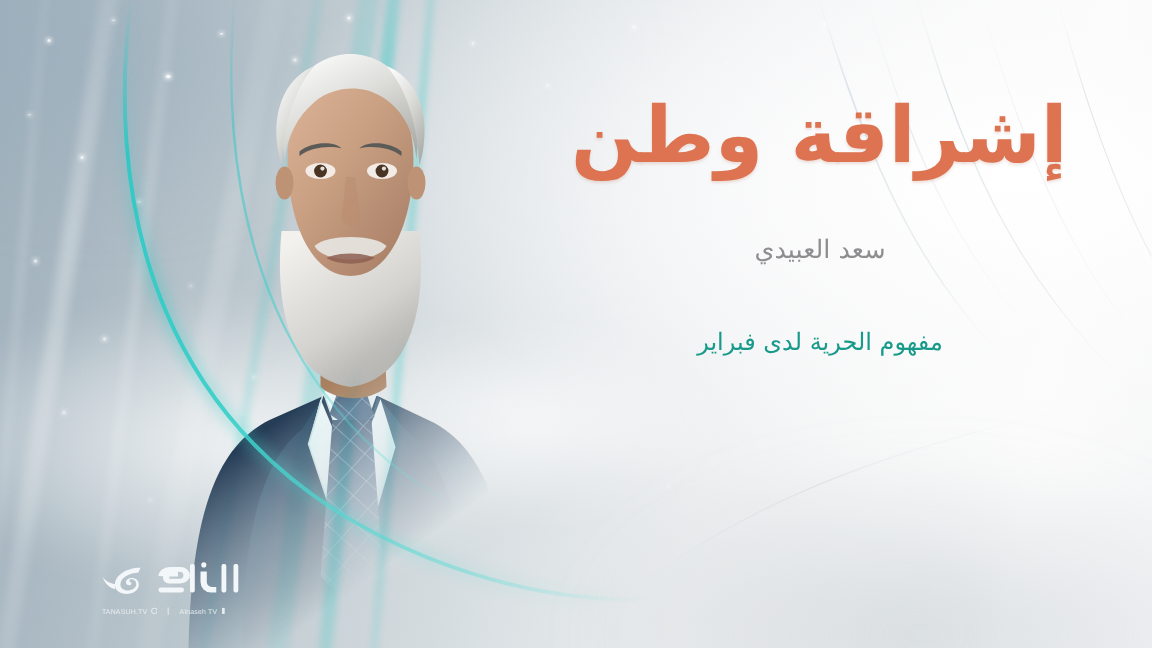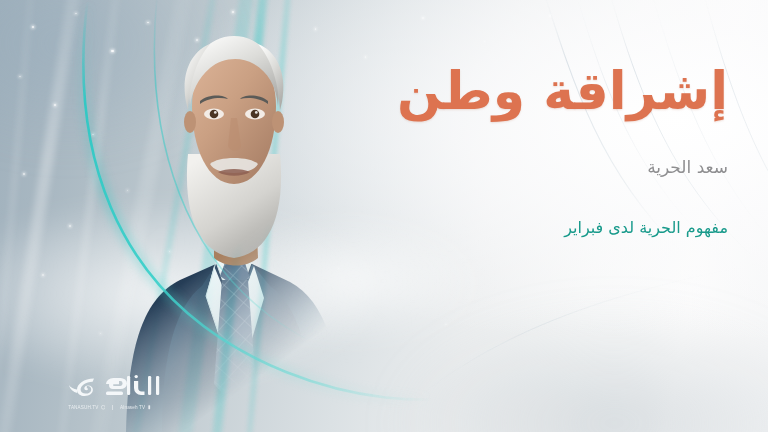--- a/index.html
+++ b/index.html
@@ -96,23 +96,23 @@
   .presenter{
     position:absolute;
     left:118px; top:14px;
     width:232px; height:418px;
     pointer-events:none;
   }
 
   
   .textblock{
     position:absolute;
-    right:40px; top:62px;
+    right:56px; top:62px;
     width:330px;
-    text-align:right;
+    text-align:center;
     direction:rtl;
   }
 
   .show-title{
     font-size:52px;
     font-weight:bold;
     color:#dd7350;
     line-height:1.14;
     letter-spacing:-0.5px;
     white-space:nowrap;
@@ -387,21 +387,21 @@
     <path d="M 92 -30 C 62 140 108 300 286 372 C 356 400 420 404 470 396" fill="none" stroke="url(#arcG)" stroke-width="2.6"></path>
 
     <path d="M 160 -30 C 138 130 180 280 320 346" fill="none" stroke="url(#arcG)" stroke-width="1.6" opacity=".55"></path>
   </svg>
 
   <div class="textblock">
 
     <div class="show-title">إشراقة وطن</div>
 
     <div class="presenter-block">
-      <span class="presenter-name">سعد الحرية</span>
+      <span class="presenter-name">سعد العبيدي</span>
     </div>
 
     <div class="episode-title">مفهوم الحرية لدى فبراير</div>
   </div>
 
   <div class="logo">
     <svg class="logo-mark" viewBox="0 0 124 30" preserveAspectRatio="xMidYMid meet">
       <g fill="#f4f7f9">
 
         <rect x="108" y="4" width="3.2" height="19" rx="1.3"></rect>

